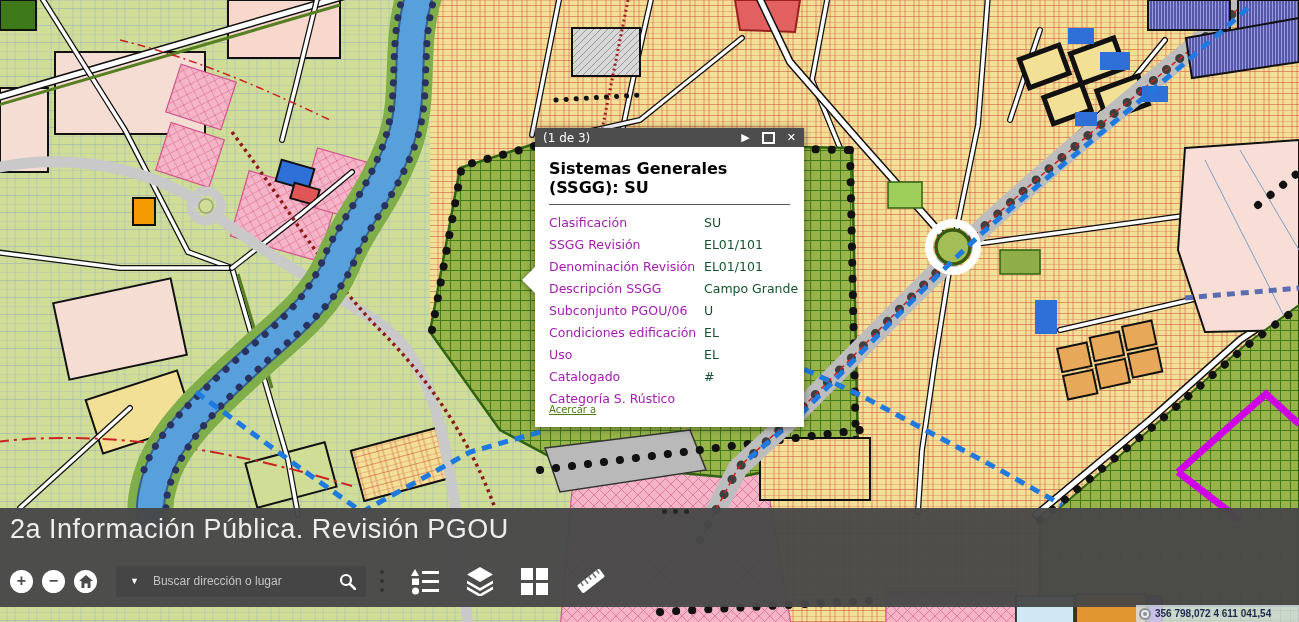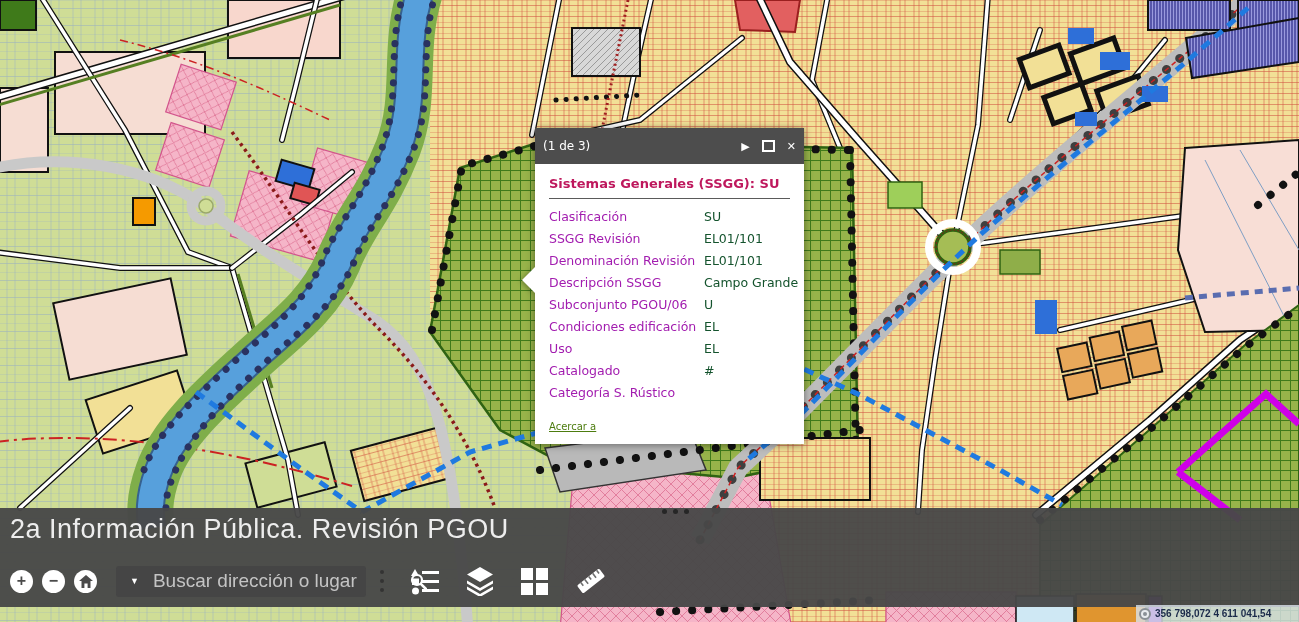--- a/index.html
+++ b/index.html
@@ -14,27 +14,27 @@
   .stWt{stroke:#fff;stroke-width:3.5;fill:none;stroke-linecap:round}
   .dots{stroke:#121212;stroke-width:8;stroke-dasharray:0.1 16;stroke-linecap:round;fill:none}
   .dotsS{stroke:#121212;stroke-width:5;stroke-dasharray:0.1 10;stroke-linecap:round;fill:none}
   .dotsNavy{stroke:#2a3260;stroke-width:7;stroke-dasharray:0.1 13;stroke-linecap:round;fill:none}
   .blkO{stroke:#111;stroke-width:2;}
   .edgeG{stroke:#567f22;stroke-width:3;fill:none}
 
   
   .popup{position:absolute;left:535px;top:128px;width:269px;
          box-shadow:0 1px 8px rgba(0,0,0,.45);font-family:"DejaVu Sans",sans-serif;}
-  .popup-header{background:#4d4d4d;color:#fff;height:36px;display:flex;align-items:center;
+  .popup-header{background:#4d4d4d;color:#fff;height:19px;display:flex;align-items:center;
                 padding:0 8px;font-size:12px;}
   .popup-header .pg{flex:1 1 auto;}
   .popup-header .hbtn{color:#fff;margin-left:12px;cursor:pointer;font-size:11px;line-height:19px;}
   .popup-header .maxbox{width:9px;height:8px;border:2px solid #fff;margin-left:12px;cursor:pointer;}
   .popup-body{background:#fff;height:280px;padding:10px 14px 8px 14px;position:relative;box-sizing:border-box;}
-  .popup-title{font-weight:bold;font-size:13px;color:#be185d;padding:2px 0 7px 0;
+  .popup-title{font-weight:bold;font-size:16px;color:#000000;padding:2px 0 7px 0;
                border-bottom:1px solid #5a5a5a;}
   .pf-rows{margin-top:7px;}
   .pf-row{display:grid;grid-template-columns:155px 1fr;line-height:22px;font-size:12.5px;}
   .pf-label{color:#a21caf;white-space:nowrap;}
   .pf-value{color:#14532d;white-space:nowrap;}
   .popup-link{position:absolute;left:14px;bottom:12px;font-size:10px;color:#4d7c0f;
               text-decoration:underline;cursor:pointer;text-align:center;}
   .popup-pointer{position:absolute;left:-13px;top:139px;width:0;height:0;
                  border-top:13px solid transparent;border-bottom:13px solid transparent;
                  border-right:13px solid #fff;filter:drop-shadow(-2px 1px 2px rgba(0,0,0,.25));}
@@ -47,21 +47,21 @@
   .bar-title{position:absolute;left:10px;top:6px;font-size:27px;font-weight:300;
              color:#ededed;letter-spacing:.5px;white-space:nowrap;}
   .toolbar{position:absolute;left:10px;top:50px;height:46px;display:flex;align-items:center;}
   .circ-btn{width:23px;height:23px;border-radius:50%;background:#fff;color:#4a4a4a;
             font-size:16px;font-weight:bold;display:flex;align-items:center;justify-content:center;
             margin-right:9px;cursor:pointer;user-select:none;line-height:1;}
   .search-box{width:250px;height:31px;background:#454545;border-radius:3px;display:flex;
               align-items:center;margin-left:10px;cursor:text;}
   .search-drop{color:#fff;font-size:9px;padding:0 12px 0 14px;cursor:pointer;}
   .search-input{flex:1;background:transparent;border:0;outline:none;color:#d6d6d6;
-                font-size:19px;font-family:"Liberation Sans",sans-serif;}
+                font-size:12px;font-family:"Liberation Sans",sans-serif;}
   .search-input::placeholder{color:#c4c4c4;opacity:1;}
   .search-glass{padding:0 10px;cursor:pointer;display:flex;}
   .more-dots{display:flex;flex-direction:column;gap:5px;margin:0 14px 0 14px;cursor:pointer;}
   .more-dots i{width:4px;height:4px;border-radius:50%;background:#333;display:block;}
   .tool-ic{margin:0 13px;cursor:pointer;display:flex;}
 
   
   .coord{position:absolute;left:1136px;top:605px;width:163px;height:17px;
          background:rgba(216,224,232,.82);display:flex;align-items:center;overflow:hidden;}
   .coord-ic{width:12px;height:12px;border-radius:50%;border:2px solid #8a9096;background:#e9ecef;

